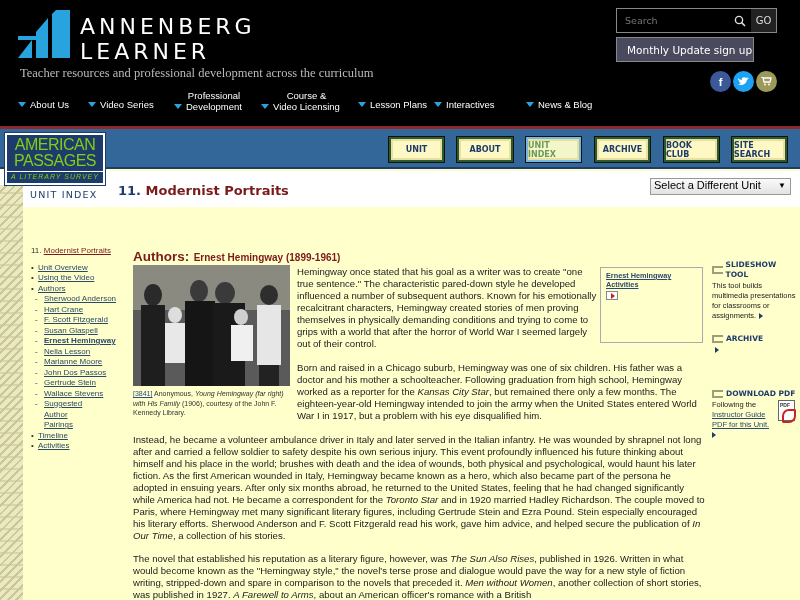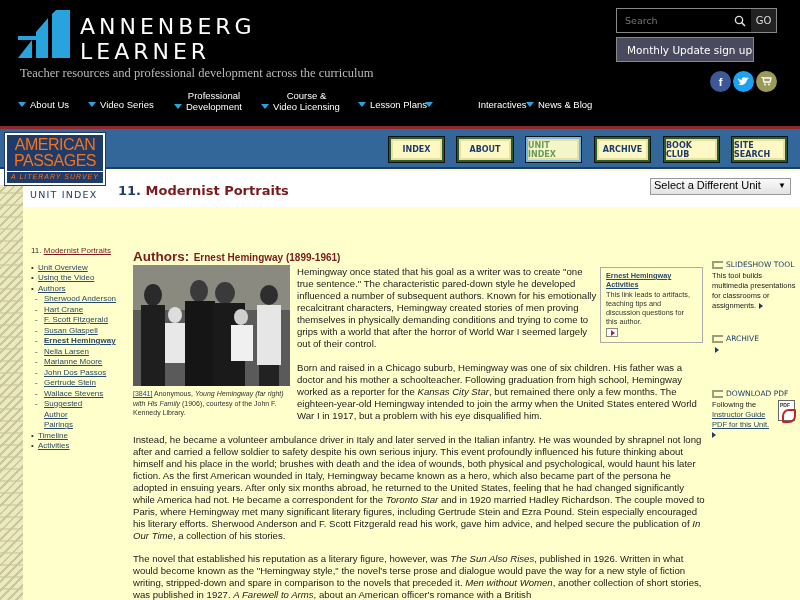--- a/index.html
+++ b/index.html
@@ -20,21 +20,21 @@
   #search-box { position: absolute; left: 616px; top: 8px; width: 161px; height: 25px; border: 1px solid #888; background: #000; }
   #search-input { position: absolute; left: 0; top: 0; width: 130px; height: 23px; background: transparent; border: none; color: #ddd; font-size: 9.5px; padding-left: 8px; font-family: "DejaVu Sans", sans-serif; }
   #search-icon { position: absolute; left: 117px; top: 6px; width: 12px; height: 12px; }
   #go-button { position: absolute; right: 0; top: 0; width: 25px; height: 23px; background: #222; color: #ddd; font-size: 10px; font-family: "DejaVu Sans", sans-serif; display: flex; align-items: center; justify-content: center; cursor: pointer; }
   #monthly-btn { position: absolute; left: 616px; top: 37px; width: 138px; height: 25px; background: #4a4a5e; border: 1px solid #888; color: #fff; font-size: 10.5px; font-family: "DejaVu Sans", sans-serif; display: flex; align-items: center; padding-left: 10px; cursor: pointer; }
   .social { position: absolute; top: 71px; width: 21px; height: 21px; border-radius: 50%; color: #fff; display: flex; align-items: center; justify-content: center; font-size: 11px; font-weight: bold; cursor: pointer; }
 
   
   #red-rule { position: absolute; left: 0; top: 126px; width: 800px; height: 3px; background: #8b2a2a; }
   #blue-band { position: absolute; left: 0; top: 129px; width: 800px; height: 40px; background: #336699; border-bottom: 2px solid #1e3c6b; }
-  #ap-logo { position: absolute; left: 5px; top: 133px; width: 100px; height: 52px; background: #1e3c6b; border: 2px solid #fff; outline: 1px solid #1e3c6b; color: #f97316; text-align: center; z-index: 3; }
+  #ap-logo { position: absolute; left: 5px; top: 133px; width: 100px; height: 52px; background: #1e3c6b; border: 2px solid #fff; outline: 1px solid #1e3c6b; color: #84cc16; text-align: center; z-index: 3; }
   #ap-logo .l1 { font-size: 16px; line-height: 16px; margin-top: 2px; letter-spacing: -0.5px; }
   #ap-logo .l2 { font-size: 16px; line-height: 16px; letter-spacing: -0.5px; }
   #ap-logo .l3 { font-size: 7px; font-style: italic; letter-spacing: 1px; border-top: 1px solid #fff; margin-top: 2px; padding-top: 1px; }
   .ap-nav-btn { position: absolute; top: 137px; height: 25px; background: #fdf8c4; border: 2px solid #2d5a2d; box-shadow: inset 0 0 0 2px #e8e0a0, 0 0 0 1px #111; color: #1e3c6b; font-size: 8px; font-weight: bold; display: flex; align-items: center; justify-content: center; cursor: pointer; font-family: "DejaVu Sans", sans-serif; }
   .ap-nav-btn.active { color: #6c9a5a; border-color: #7ab7e0; background: #f3f6c9; }
 
   
   #unit-bar { position: absolute; left: 0; top: 171px; width: 800px; height: 36px; background: #fff; }
   #unit-index-lbl { position: absolute; left: 30px; top: 189px; color: #1e3c6b; font-size: 9.5px; letter-spacing: 1.2px; font-family: "DejaVu Sans", sans-serif; }
   #unit-title { position: absolute; left: 118px; top: 183px; font-size: 13px; font-weight: bold; font-family: "DejaVu Sans", sans-serif; }
@@ -78,21 +78,21 @@
   .body-text i { font-style: italic; }
 
   
   #act-box { position: absolute; left: 600px; top: 267px; width: 103px; height: 76px; border: 1px solid #aaa; background: #ffffcc; padding: 3px 5px; font-size: 7.3px; line-height: 9.3px; color: #333; }
   #act-box a { color: #2a4a6a; font-weight: bold; text-decoration: underline; cursor: pointer; display: block; }
   #act-arrow { display: inline-block; width: 12px; height: 9px; border: 1px solid #888; background: #fff; position: relative; margin-top: 1px; cursor: pointer; }
   #act-arrow::after { content: ""; position: absolute; left: 4px; top: 1px; border-left: 4px solid #b22; border-top: 3px solid transparent; border-bottom: 3px solid transparent; }
 
   
   .tool { position: absolute; left: 712px; width: 86px; font-size: 7.5px; line-height: 10px; color: #222; }
-  .tool-title { display: flex; align-items: center; color: #1e3c6b; font-size: 7.5px; font-weight: normal; margin-bottom: 1px; font-family: "DejaVu Sans", sans-serif; }
+  .tool-title { display: flex; align-items: center; color: #1e3c6b; font-size: 7.5px; font-weight: bold; margin-bottom: 1px; font-family: "DejaVu Sans", sans-serif; }
   .tool-title .ic { width: 11px; height: 8px; margin-right: 3px; border-top: 2px solid #9aa07a; border-bottom: 2px solid #9aa07a; border-left: 2px solid #9aa07a; }
   .tri-go { display: inline-block; width: 0; height: 0; border-left: 4px solid #1e3c6b; border-top: 3px solid transparent; border-bottom: 3px solid transparent; margin-left: 3px; cursor: pointer; vertical-align: middle; }
   .tool a { color: #2a4a6a; text-decoration: underline; cursor: pointer; }
   #pdf-icon { position: absolute; left: 778px; top: 400px; width: 17px; height: 21px; background: #fff; border: 1px solid #666; }
   #pdf-icon::before { content: "PDF"; position: absolute; left: 1px; top: 1px; font-size: 5px; font-weight: bold; color: #333; }
   #pdf-icon::after { content: ""; position: absolute; left: 3px; top: 8px; width: 10px; height: 10px; border: 2px solid #c22; border-radius: 50% 10% 50% 10%; }
 </style>
 </head>
 <body>
 
@@ -129,21 +129,21 @@
         <span class="tri"></span>
         <span class="lbl">
             <span style="display:block">Course &amp;</span>
             <span style="display:block">Video Licensing</span>
           </span>
       </div>
       <div class="nav-item" style="left:340px; top:9px;">
         <span class="tri"></span>
         <span class="lbl">Lesson Plans</span>
       </div>
-      <div class="nav-item" style="left:407px; top:9px;gap:41px;">
+      <div class="nav-item" style="left:416px; top:9px;">
         <span class="tri"></span>
         <span class="lbl">Interactives</span>
       </div>
       <div class="nav-item" style="left:508px; top:9px;">
         <span class="tri"></span>
         <span class="lbl">News &amp; Blog</span>
       </div>
     </div>
 
     <div id="search-box">
@@ -170,21 +170,21 @@
     </div>
   </div>
 
   <div id="red-rule"></div>
   <div id="blue-band"></div>
   <div id="ap-logo">
     <div class="l1">AMERICAN</div>
     <div class="l2">PASSAGES</div>
     <div class="l3">A LITERARY SURVEY</div>
   </div>
-  <div class="ap-nav-btn" style="left:389px; width:55px;">INDEX</div>
+  <div class="ap-nav-btn" style="left:389px; width:55px;">UNIT</div>
   <div class="ap-nav-btn" style="left:457px; width:56px;">ABOUT</div>
   <div class="ap-nav-btn active" style="left:526px; width:55px;">UNIT INDEX</div>
   <div class="ap-nav-btn" style="left:595px; width:55px;">ARCHIVE</div>
   <div class="ap-nav-btn" style="left:664px; width:55px;">BOOK CLUB</div>
   <div class="ap-nav-btn" style="left:732px; width:55px;">SITE SEARCH</div>
 
   <div id="unit-bar"></div>
   <div id="unit-index-lbl">UNIT INDEX</div>
   <div id="unit-title">
     <span class="num">11.</span>
@@ -203,21 +203,21 @@
       <a>Modernist Portraits</a>
     </div>
     <div class="sb-li"><a>Unit Overview</a></div>
     <div class="sb-li"><a>Using the Video</a></div>
     <div class="sb-li"><a>Authors</a></div>
     <div class="sb-sub"><a>Sherwood Anderson</a></div>
     <div class="sb-sub"><a>Hart Crane</a></div>
     <div class="sb-sub"><a>F. Scott Fitzgerald</a></div>
     <div class="sb-sub"><a>Susan Glaspell</a></div>
     <div class="sb-sub current"><a>Ernest Hemingway</a></div>
-    <div class="sb-sub"><a>Nella Larsen</a></div>
+    <div class="sb-sub"><a>Nella Lesson</a></div>
     <div class="sb-sub"><a>Marianne Moore</a></div>
     <div class="sb-sub"><a>John Dos Passos</a></div>
     <div class="sb-sub"><a>Gertrude Stein</a></div>
     <div class="sb-sub"><a>Wallace Stevens</a></div>
     <div class="sb-sub"><a>Suggested</a></div>
     <div class="sb-cont"><a>Author</a></div>
     <div class="sb-cont"><a>Pairings</a></div>
     <div class="sb-li"><a>Timeline</a></div>
     <div class="sb-li"><a>Activities</a></div>
   </div>
@@ -250,21 +250,20 @@
     <a>[3841]</a><span> Anonymous, </span><i>Young Hemingway (far right) with His Family</i><span> (1906), courtesy of the John F. Kennedy Library.</span>
   </div>
 
   <div id="para1" class="body-text">Hemingway once stated that his goal as a writer was to create "one true sentence." The characteristic pared-down style he developed influenced a number of subsequent authors. Known for his emotionally recalcitrant characters, Hemingway created stories of men proving themselves in physically demanding conditions and trying to come to grips with a world that after the horror of World War I seemed largely out of their control.</div>
   <div id="para2a" class="body-text"><span>Born and raised in a Chicago suburb, Hemingway was one of six children. His father was a doctor and his mother a schoolteacher. Following graduation from high school, Hemingway worked as a reporter for the </span><i>Kansas City Star</i><span>, but remained there only a few months. The eighteen-year-old Hemingway intended to join the army when the United States entered World War I in 1917, but a problem with his eye disqualified him.</span></div>
   <div id="para2b" class="body-text"><span>Instead, he became a volunteer ambulance driver in Italy and later served in the Italian infantry. He was wounded by shrapnel not long after and carried a fellow soldier to safety despite his own serious injury. This event profoundly influenced his future thinking about himself and his place in the world; brushes with death and the idea of wounds, both physical and psychological, would haunt his later fiction. As the first American wounded in Italy, Hemingway became known as a hero, which also became part of the persona he adopted in ensuing years. After only six months abroad, he returned to the United States, feeling that he had changed significantly while America had not. He became a correspondent for the </span><i>Toronto Star</i><span> and in 1920 married Hadley Richardson. The couple moved to Paris, where Hemingway met many significant literary figures, including Gertrude Stein and Ezra Pound. Stein especially encouraged his literary efforts. Sherwood Anderson and F. Scott Fitzgerald read his work, gave him advice, and helped secure the publication of </span><i>In Our Time</i><span>, a collection of his stories.</span></div>
   <div id="para3" class="body-text"><span>The novel that established his reputation as a literary figure, however, was </span><i>The Sun Also Rises</i><span>, published in 1926. Written in what would become known as the "Hemingway style," the novel's terse prose and dialogue would pave the way for a new style of fiction writing, stripped-down and spare in comparison to the novels that preceded it. </span><i>Men without Women</i><span>, another collection of short stories, was published in 1927. </span><i>A Farewell to Arms</i><span>, about an American officer's romance with a British</span></div>
 
   <div id="act-box">
     <a>Ernest Hemingway Activities</a>
-    <div>This link leads to artifacts, teaching tips and discussion questions for this author.</div>
     <span id="act-arrow"></span>
   </div>
 
   <div class="tool" style="top:260px;">
     <div class="tool-title">
         <span class="ic"></span>
         <span>SLIDESHOW TOOL</span>
       </div>
     <div><span>This tool builds multimedia presentations for classrooms or assignments.</span><span class="tri-go"></span></div>
   </div>

